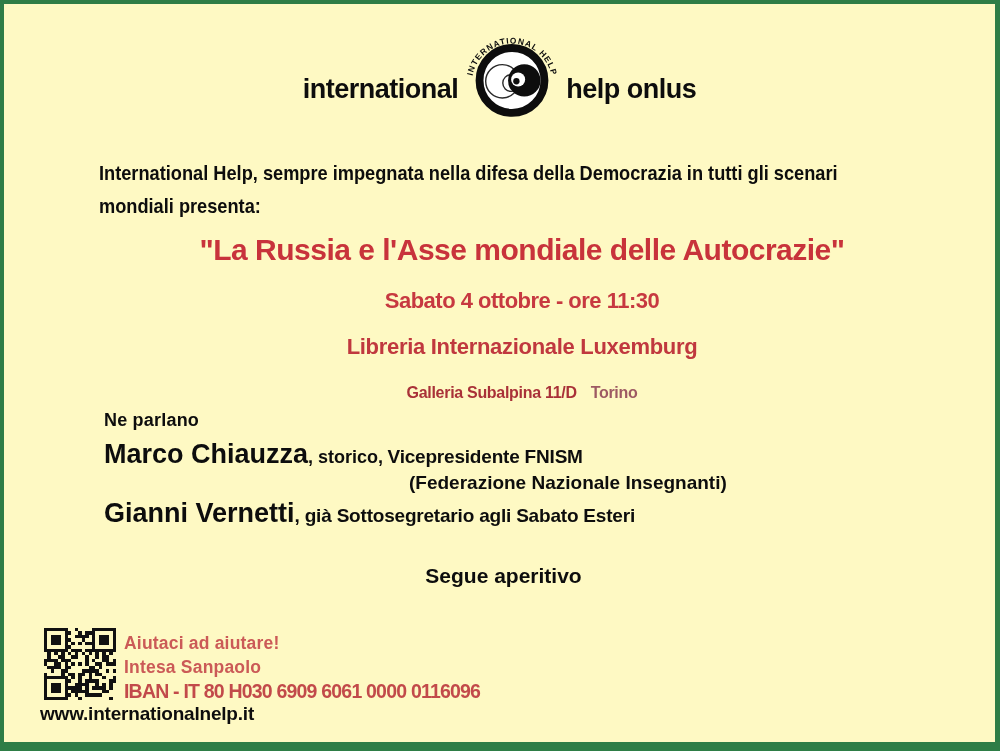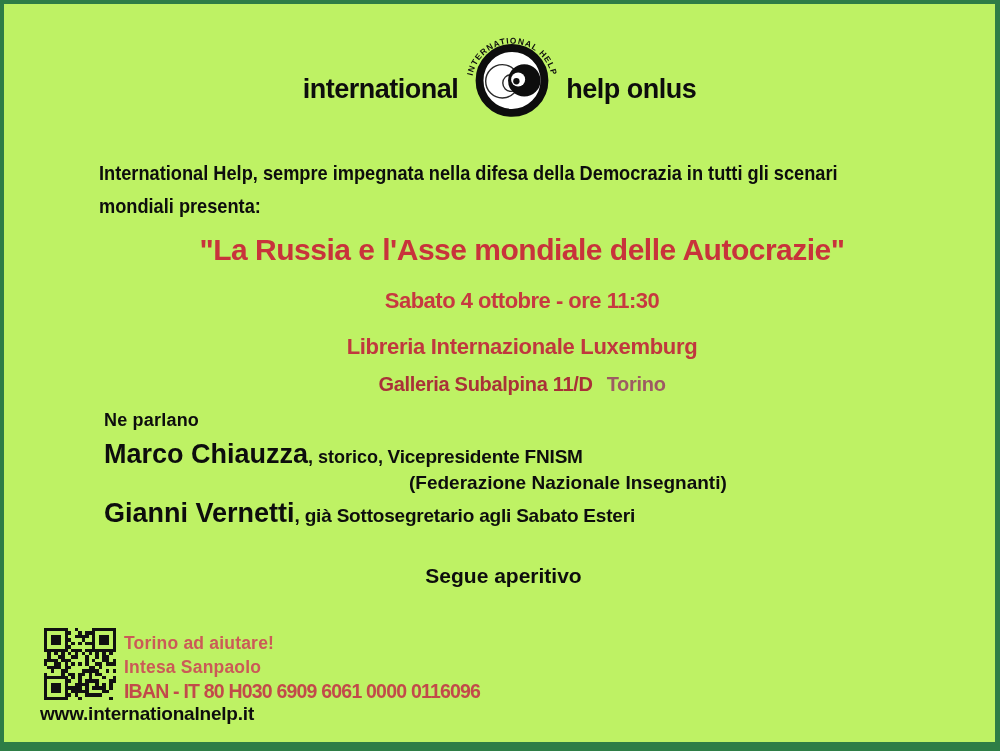--- a/index.html
+++ b/index.html
@@ -1,20 +1,20 @@
 <!DOCTYPE html>
 <html><head>
 <meta charset="utf-8">
 <style>
   html,body{margin:0;padding:0;background:#ffffff;}
   .flyer{
     position:relative;
     width:1000px;height:751px;
     box-sizing:border-box;
-    background:#bef264;
+    background:#fef9c3;
     border-style:solid;
     border-color:#2e7d46;
     border-width:4px 5px 9px 4px;
     overflow:hidden;
     font-family:"Liberation Sans","DejaVu Sans",sans-serif;
     color:#111;
   }
   
   .logo-row{
     position:absolute;top:22px;left:0;right:0;
@@ -30,21 +30,21 @@
     position:absolute;top:153px;left:95px;width:940px;
     transform:scaleX(0.867);transform-origin:left top;
     font-size:21px;font-weight:700;line-height:1.55;
     letter-spacing:0px;color:#0d0d0d;
   }
   
   .center-line{position:absolute;left:45px;right:0;text-align:center;font-weight:700;}
   .title-line{top:229px;font-size:30px;letter-spacing:-0.5px;}
   .date-line{top:284px;font-size:22px;letter-spacing:-0.5px;}
   .venue-line{top:330px;font-size:22px;letter-spacing:-0.3px;}
-  .addr-line{top:369px;font-size:20px;letter-spacing:-0.3px;}
+  .addr-line{top:380px;font-size:16px;letter-spacing:-0.3px;}
   .addr-city{margin-left:14px;}
   
   .speakers{position:absolute;top:406px;left:100px;color:#0d0d0d;font-weight:700;}
   .speakers-heading{font-size:18px;margin-bottom:8px;letter-spacing:0.2px;}
   .speaker-line{white-space:nowrap;}
   .speaker-name{font-size:27px;letter-spacing:0px;}
   .speaker-role-sm{font-size:18px;}
   .speaker-role-md{font-size:19px;letter-spacing:-0.2px;}
   .speaker-line-2{padding-left:305px;font-size:19px;margin-top:2px;margin-bottom:4px;}
   
@@ -339,20 +339,20 @@
       <rect x="2" y="20" width="1" height="1" fill="#111"></rect>
       <rect x="3" y="20" width="1" height="1" fill="#111"></rect>
       <rect x="4" y="20" width="1" height="1" fill="#111"></rect>
       <rect x="5" y="20" width="1" height="1" fill="#111"></rect>
       <rect x="6" y="20" width="1" height="1" fill="#111"></rect>
       <rect x="10" y="20" width="1" height="1" fill="#111"></rect>
       <rect x="19" y="20" width="1" height="1" fill="#111"></rect>
     </svg>
 
   <div class="footer-red">
-    <div class="footer-donate" style="color:#cb5a57;">Torino ad aiutare!</div>
+    <div class="footer-donate" style="color:#cb5a57;">Aiutaci ad aiutare!</div>
     <div class="footer-bank" style="color:#cb5a57;">Intesa Sanpaolo</div>
     <div class="footer-iban" style="color:#c24a4a;">IBAN - IT 80 H030 6909 6061 0000 0116096</div>
   </div>
 
   <div class="website">www.internationalnelp.it</div>
 
 </div>
 
 </body></html>

